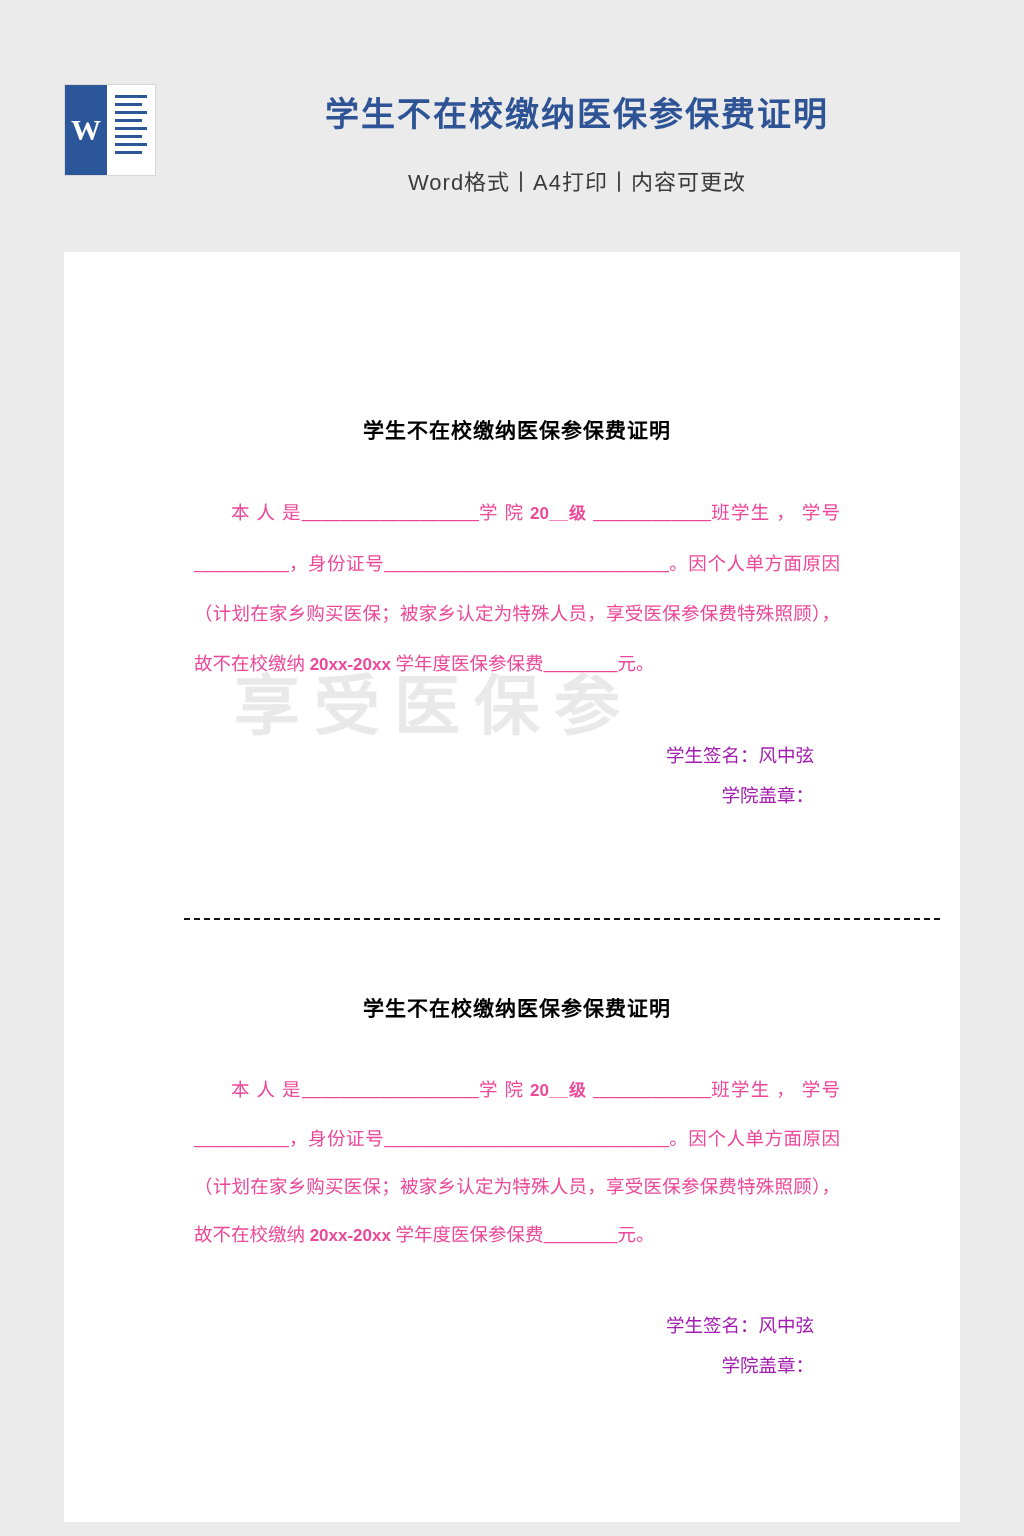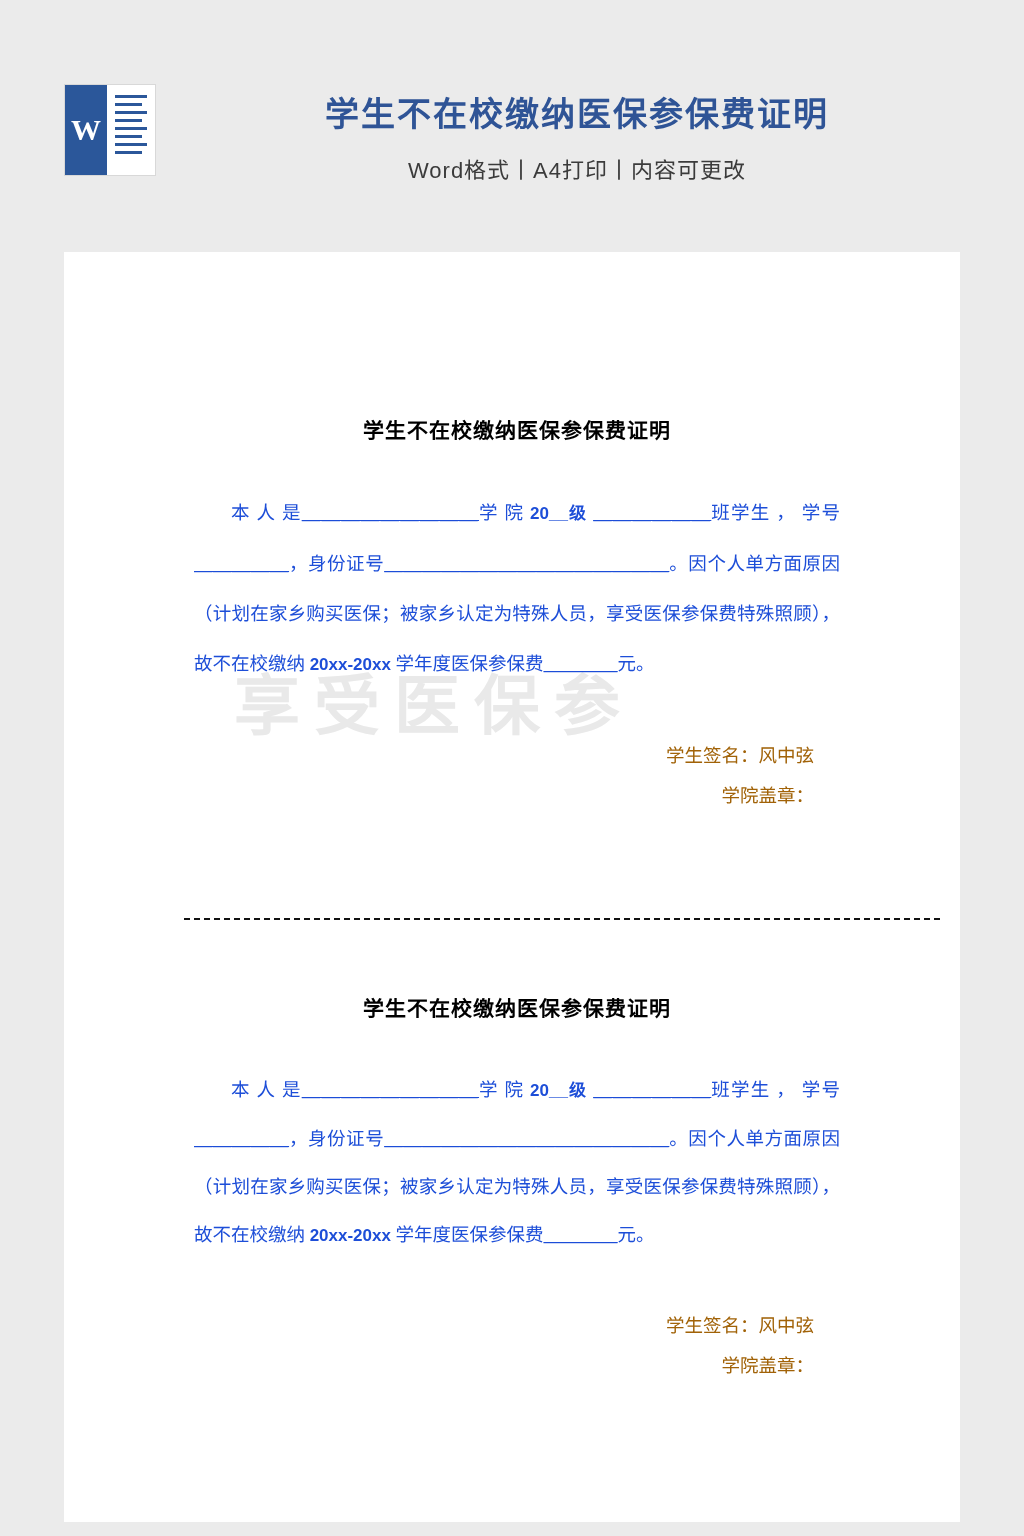--- a/index.html
+++ b/index.html
@@ -68,21 +68,21 @@
     color: #2f5496;
     font-size: 34px;
     font-weight: bold;
     letter-spacing: 2px;
     line-height: 44px;
     margin: 0;
   }
   .doc-subtitle {
     color: #3b3b3b;
     font-size: 22px;
-    margin-top: 16px;
+    margin-top: 28px;
     letter-spacing: 1px;
   }
 
   
   .paper {
     position: absolute;
     left: 64px;
     top: 252px;
     width: 896px;
     height: 1270px;
@@ -121,40 +121,40 @@
     font-family: "Liberation Serif", serif;
     letter-spacing: 1px;
     color: #000;
     margin: 0 0 44px 0;
   }
 
   .body-text {
     font-size: 18.5px;
     font-family: "Liberation Serif", serif;
     line-height: 50px;
-    color: #1d4ed8;
+    color: #ec4899;
     text-align: justify;
     text-indent: 2em;
   }
   .section.second .body-text { line-height: 48px; }
 
   .u {
     text-decoration: underline;
     white-space: pre;
   }
   .latin { font-family: "Liberation Sans", sans-serif; font-weight: bold; font-size: 17px; }
 
   .sign-block {
     margin-top: 46px;
     text-align: right;
     padding-right: 26px;
     font-family: "Liberation Serif", serif;
     font-size: 18.5px;
     line-height: 40px;
-    color: #a16207;
+    color: #a21caf;
   }
 
   .cut-line {
     position: absolute;
     left: 120px;
     right: 20px;
     top: 666px;
     border-top: 2px dashed #111;
     height: 0;
   }

